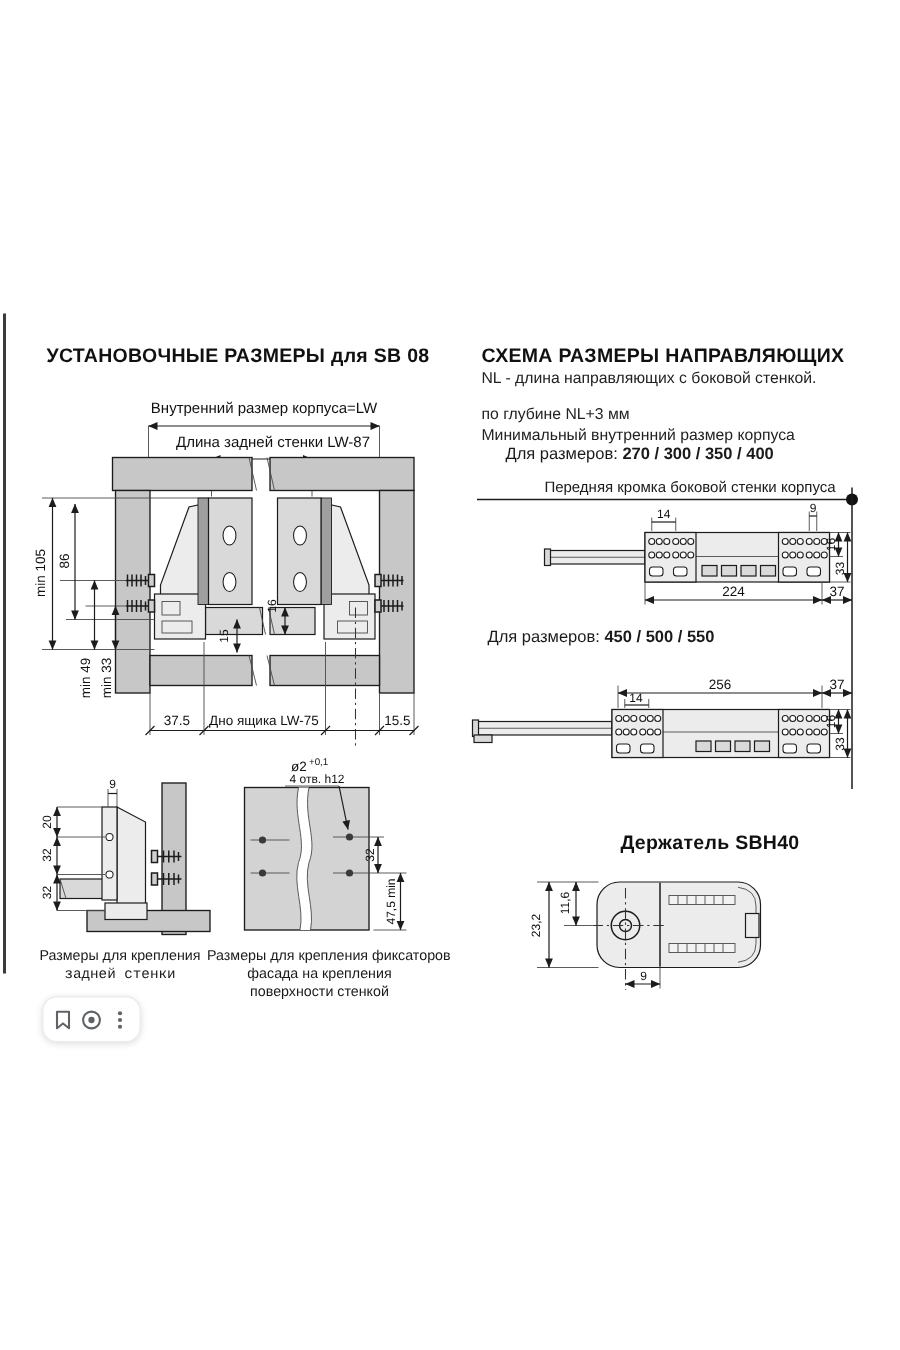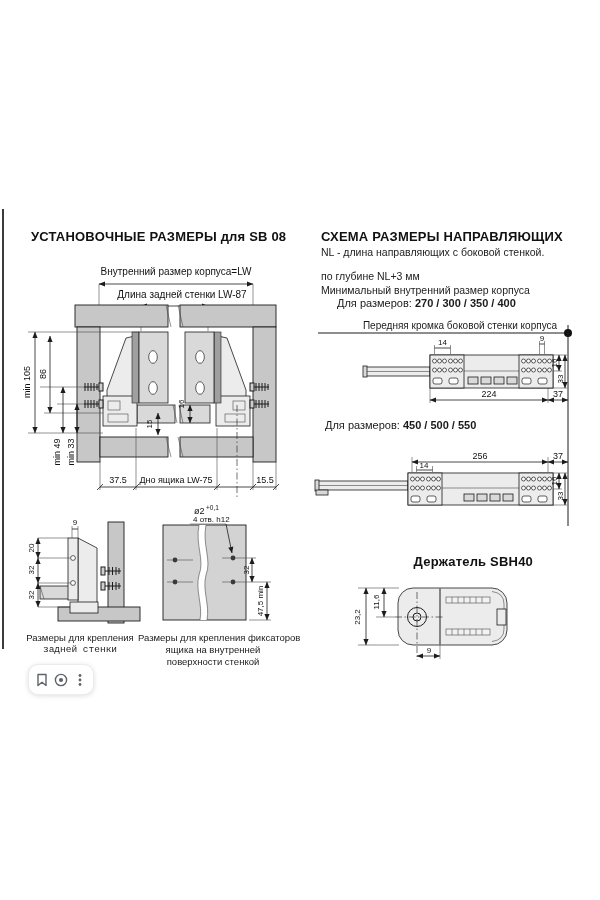--- a/index.html
+++ b/index.html
@@ -54,21 +54,21 @@
   <div class="abs lbl" style="left:355px;top:320px;width:210px;text-align:center;">Передняя кромка боковой стенки корпуса</div>
   <div class="abs sizes" style="left:325px;top:419px;font-size:11px;white-space:nowrap;">
     <span>Для размеров:</span>
     <b>450 / 500 / 550</b>
   </div>
   <div class="abs h1" style="left:358px;top:554px;width:175px;text-align:right;">Держатель SBH40</div>
 
   <div class="abs cap" style="left:23px;top:632px;width:114px;">Размеры  для крепления</div>
   <div class="abs cap" style="left:23px;top:644px;width:114px;font-family:Liberation Mono, monospace;">задней стенки</div>
   <div class="abs cap" style="left:138px;top:632px;width:150px;">Размеры для крепления фиксаторов</div>
-  <div class="abs cap" style="left:138px;top:644px;width:150px;">ящика на внутренней</div>
+  <div class="abs cap" style="left:138px;top:644px;width:150px;">фасада на крепления</div>
   <div class="abs cap" style="left:138px;top:656px;width:150px;">поверхности стенкой</div>
 
   <svg id="drawings" viewBox="0 0 600 900">
     <defs>
       <marker id="ar" markerUnits="userSpaceOnUse" markerWidth="7" markerHeight="6" refX="6.3" refY="3" orient="auto-start-reverse">
         <path d="M0.3 0.4 L6.5 3 L0.3 5.6 Z" fill="#1c1c1c"></path>
       </marker>
     </defs>
 
     <g>

